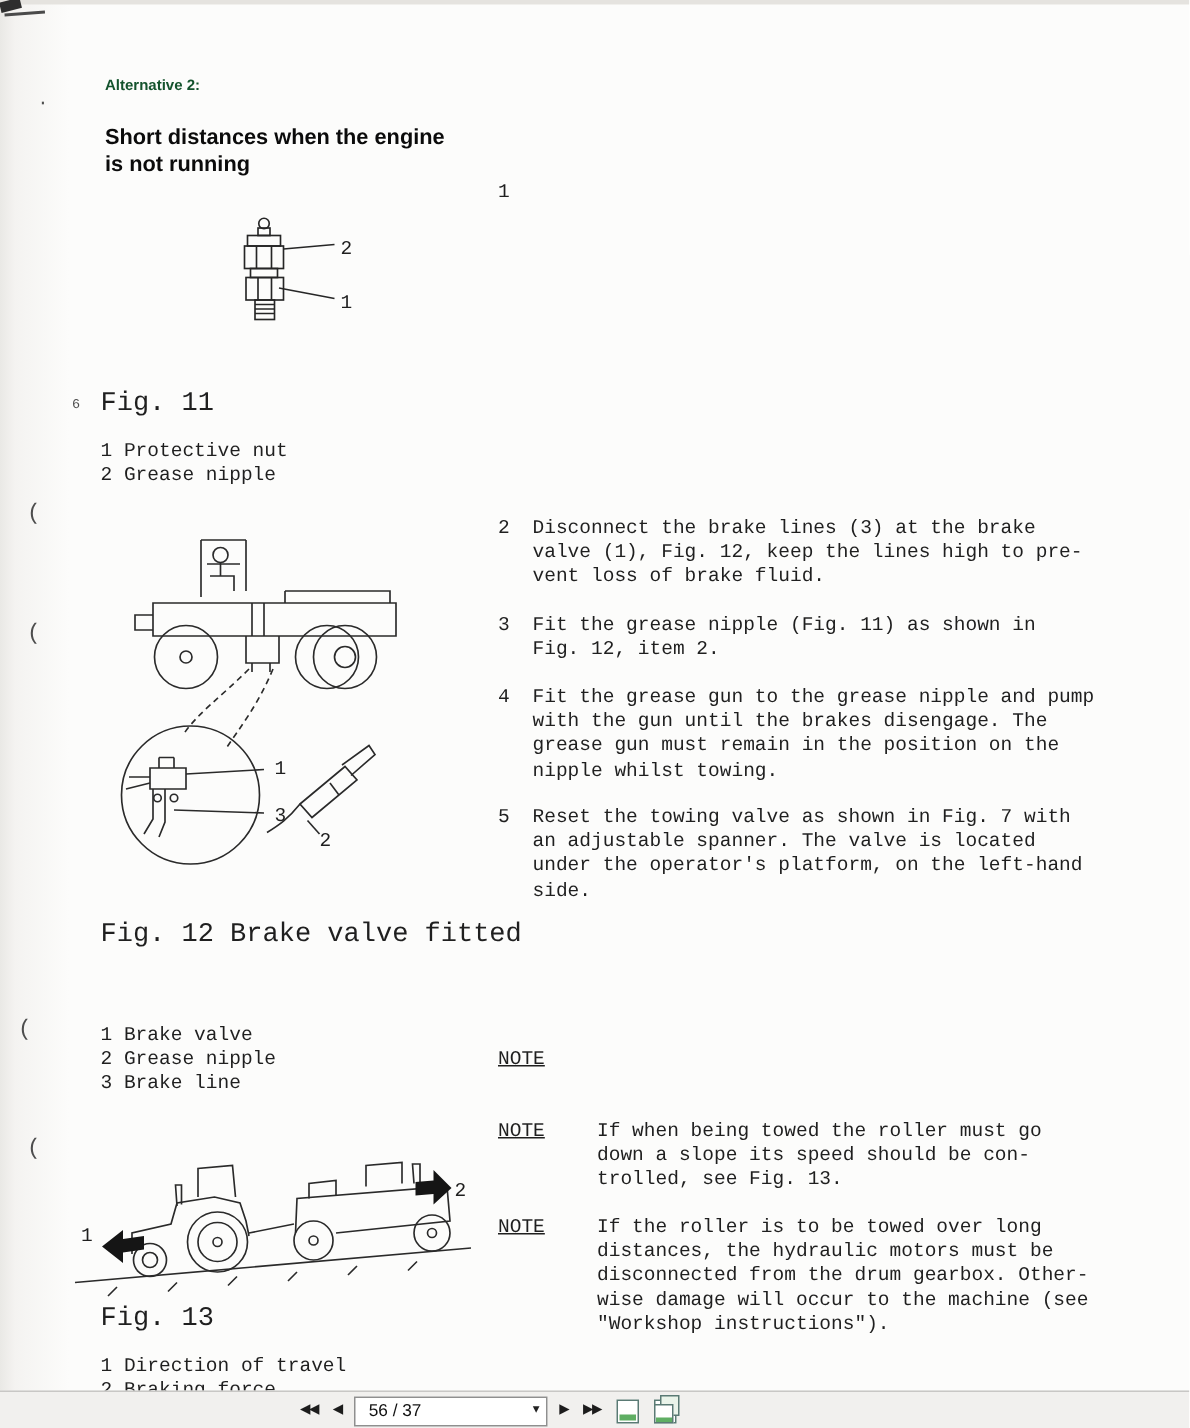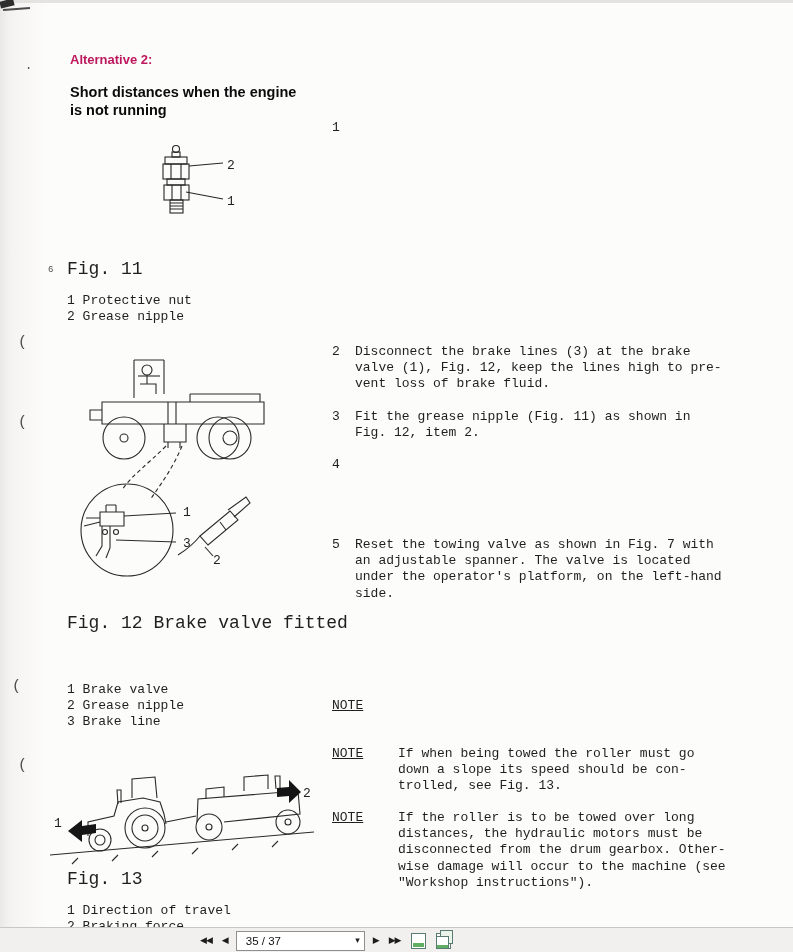--- a/index.html
+++ b/index.html
@@ -1,21 +1,21 @@
 <!DOCTYPE html>
 <html><head>
 <meta charset="utf-8">
 <style>
   html,body{margin:0;padding:0;background:#ffffff;}
   .screen{position:relative;width:793px;height:952px;background:#fcfcfb;overflow:hidden;
           font-family:"Liberation Mono","DejaVu Sans Mono",monospace;color:#1f1f1f;}
   .abs{position:absolute;}
   .pre{white-space:pre-line;}
   .mono{font-size:18px;line-height:16.2px;}
-  .heading-small{font-family:"Liberation Sans",sans-serif;font-weight:700;font-size:13px;color:#be185d;}
+  .heading-small{font-family:"Liberation Sans",sans-serif;font-weight:700;font-size:10px;color:#14532d;}
   .heading-large{font-family:"Liberation Sans",sans-serif;font-weight:700;font-size:14.5px;line-height:17.5px;color:#0b0b0b;white-space:pre-line;}
   .step{display:flex;font-size:13px;line-height:16.2px;}
   .step .num{flex:none;width:23px;}
   .note{display:flex;font-size:13px;line-height:16.2px;}
   .note .nlabel{flex:none;width:66px;}
   .note .nlabel span{text-decoration:underline;}
   .legend{font-size:13px;line-height:16.2px;white-space:pre-line;}
   .fig-label{font-size:13px;}
   .artifact{color:#4d4d4d;}
   .left-shade{left:0;top:0;width:46px;height:100%;
@@ -73,20 +73,24 @@
 valve (1), Fig. 12, keep the lines high to pre-
 vent loss of brake fluid.</span>
     </div>
     <div class="abs step" style="left:332px;top:409px;width:430px;">
       <span class="num">3</span>
       <span class="pre">Fit the grease nipple (Fig. 11) as shown in
 Fig. 12, item 2.</span>
     </div>
     <div class="abs step" style="left:332px;top:457px;width:430px;">
       <span class="num">4</span>
+      <span class="pre">Fit the grease gun to the grease nipple and pump
+with the gun until the brakes disengage. The
+grease gun must remain in the position on the
+nipple whilst towing.</span>
     </div>
     <div class="abs step" style="left:332px;top:537px;width:430px;">
       <span class="num">5</span>
       <span class="pre">Reset the towing valve as shown in Fig. 7 with
 an adjustable spanner. The valve is located
 under the operator's platform, on the left-hand
 side.</span>
     </div>
 
     <svg class="abs" style="left:143px;top:142px;" width="100" height="105" viewBox="0 0 100 105">
@@ -208,21 +212,21 @@
 
   <div class="toolbar">
     <div class="tb-group">
       <button class="tb-btn">
         <span class="tri">◀◀</span>
       </button>
       <button class="tb-btn">
         <span class="tri">◀</span>
       </button>
       <div class="page-combo">
-        <span class="ptext">35 / 37</span>
+        <span class="ptext">56 / 37</span>
         <span class="caret">▾</span>
       </div>
       <button class="tb-btn">
         <span class="tri">▶</span>
       </button>
       <button class="tb-btn">
         <span class="tri">▶▶</span>
       </button>
       <button class="tb-btn">
         <span class="pgicon one"></span>

